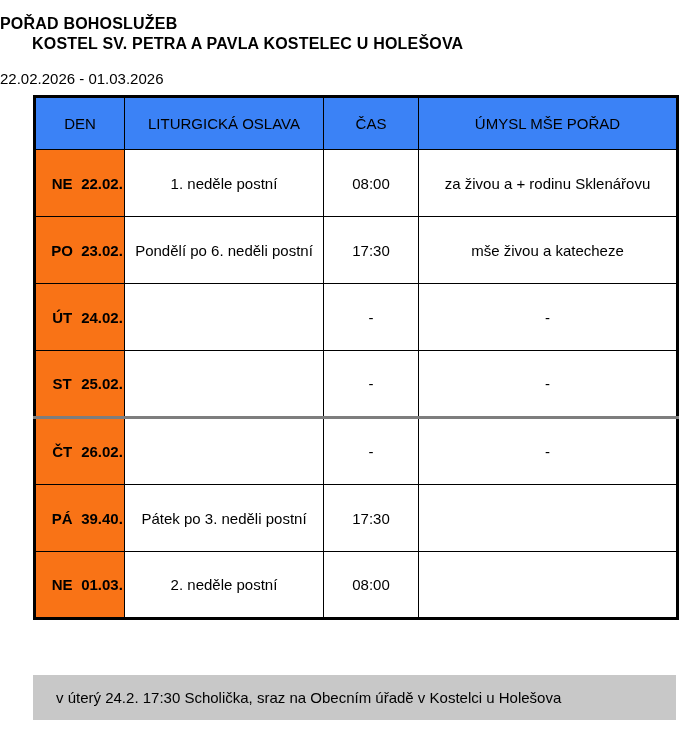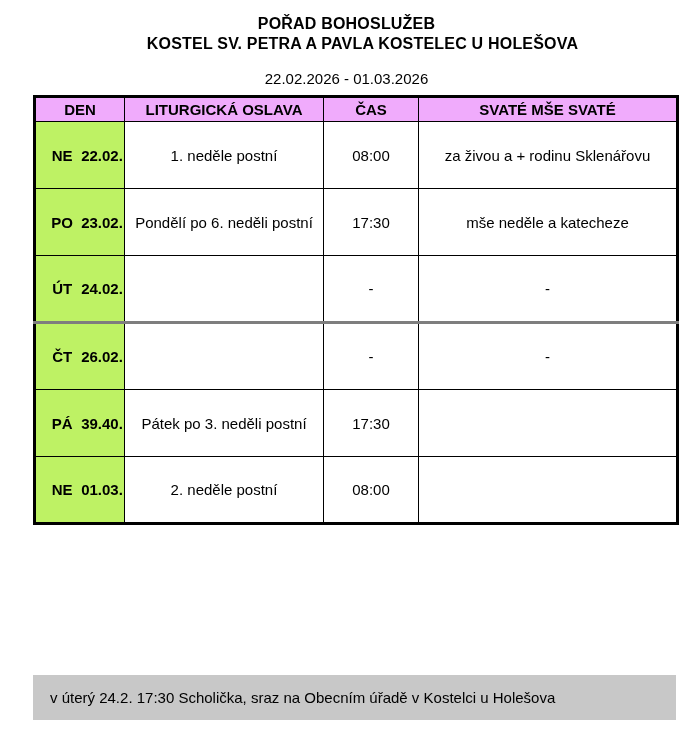--- a/index.html
+++ b/index.html
@@ -6,21 +6,21 @@
   html, body {
     width: 693px; height: 743px;
     background: #ffffff;
     font-family: "Liberation Sans", sans-serif;
     color: #000000;
     overflow: hidden;
   }
   .page { position: relative; width: 693px; height: 743px; background: #fff; }
 
   
-  .title-block { position: absolute; top: 14px; left: 0; width: 693px; text-align: center; }
+  .title-block { position: absolute; top: 14px; left: 0; width: 693px; }
   .title-line1 { font-size: 16px; font-weight: bold; line-height: 20px; letter-spacing: 0.2px; }
   .title-line2 { font-size: 16px; font-weight: bold; line-height: 20px; letter-spacing: 0.2px; margin-left: 32px; }
   .title-line3 { font-size: 15px; font-weight: normal; line-height: 20px; margin-top: 15px; }
 
   
   table.schedule {
     position: absolute; left: 33px; top: 95px;
     width: 643px;
     border-collapse: collapse;
     table-layout: fixed;
@@ -29,43 +29,43 @@
   table.schedule th, table.schedule td {
     border: 1px solid #000;
     font-size: 15px;
     text-align: center;
     vertical-align: middle;
     overflow: hidden;
     white-space: nowrap;
   }
   table.schedule thead th {
     height: 20px;
-    background: #f0abfc;
-    font-weight: bold;
-    padding: 3px;
+    background: #3b82f6;
+    font-weight: normal;
+    padding: 17px;
   }
   table.schedule tbody tr { height: 67px; }
   td.day-cell {
-    background: #bef264;
+    background: #f97316;
     font-weight: bold;
     text-align: left;
     padding-left: 6px;
     border-right: 2px solid #000;
   }
   th.day-head { border-right: 2px solid #000; }
   .day-abbrev { display: inline-block; width: 38px; }
   tr.thick-top td { border-top: 3px solid #7e7e7e; }
 
   
   .note-bar {
     position: absolute; left: 33px; top: 675px;
     width: 643px; height: 45px;
     background: #c8c8c8;
     display: flex; align-items: center;
-    padding-left: 17px;
+    padding-left: 23px;
     font-size: 15px;
   }
 </style>
 </head>
 <body>
 
 <div class="page">
 
   <div class="title-block">
     <div class="title-line1">POŘAD BOHOSLUŽEB</div>
@@ -78,38 +78,44 @@
       <col style="width:90px">
         <col style="width:199px">
         <col style="width:95px">
         <col style="width:259px">
     </colgroup>
     <thead>
       <tr>
         <th class="day-head">DEN</th>
         <th>LITURGICKÁ OSLAVA</th>
         <th>ČAS</th>
-        <th>SVATÉ MŠE SVATÉ</th>
+        <th>ÚMYSL MŠE POŘAD</th>
       </tr>
     </thead>
     <tbody>
       <tr>
         <td class="day-cell"><span class="day-abbrev">NE</span><span class="day-date">22.02.</span></td>
         <td>1. neděle postní</td>
         <td>08:00</td>
         <td>za živou a + rodinu Sklenářovu</td>
       </tr>
       <tr>
         <td class="day-cell"><span class="day-abbrev">PO</span><span class="day-date">23.02.</span></td>
         <td>Pondělí po 6. neděli postní</td>
         <td>17:30</td>
-        <td>mše neděle a katecheze</td>
+        <td>mše živou a katecheze</td>
       </tr>
       <tr>
         <td class="day-cell"><span class="day-abbrev">ÚT</span><span class="day-date">24.02.</span></td>
+        <td></td>
+        <td>-</td>
+        <td>-</td>
+      </tr>
+      <tr>
+        <td class="day-cell"><span class="day-abbrev">ST</span><span class="day-date">25.02.</span></td>
         <td></td>
         <td>-</td>
         <td>-</td>
       </tr>
       <tr class="thick-top">
         <td class="day-cell"><span class="day-abbrev">ČT</span><span class="day-date">26.02.</span></td>
         <td></td>
         <td>-</td>
         <td>-</td>
       </tr>

